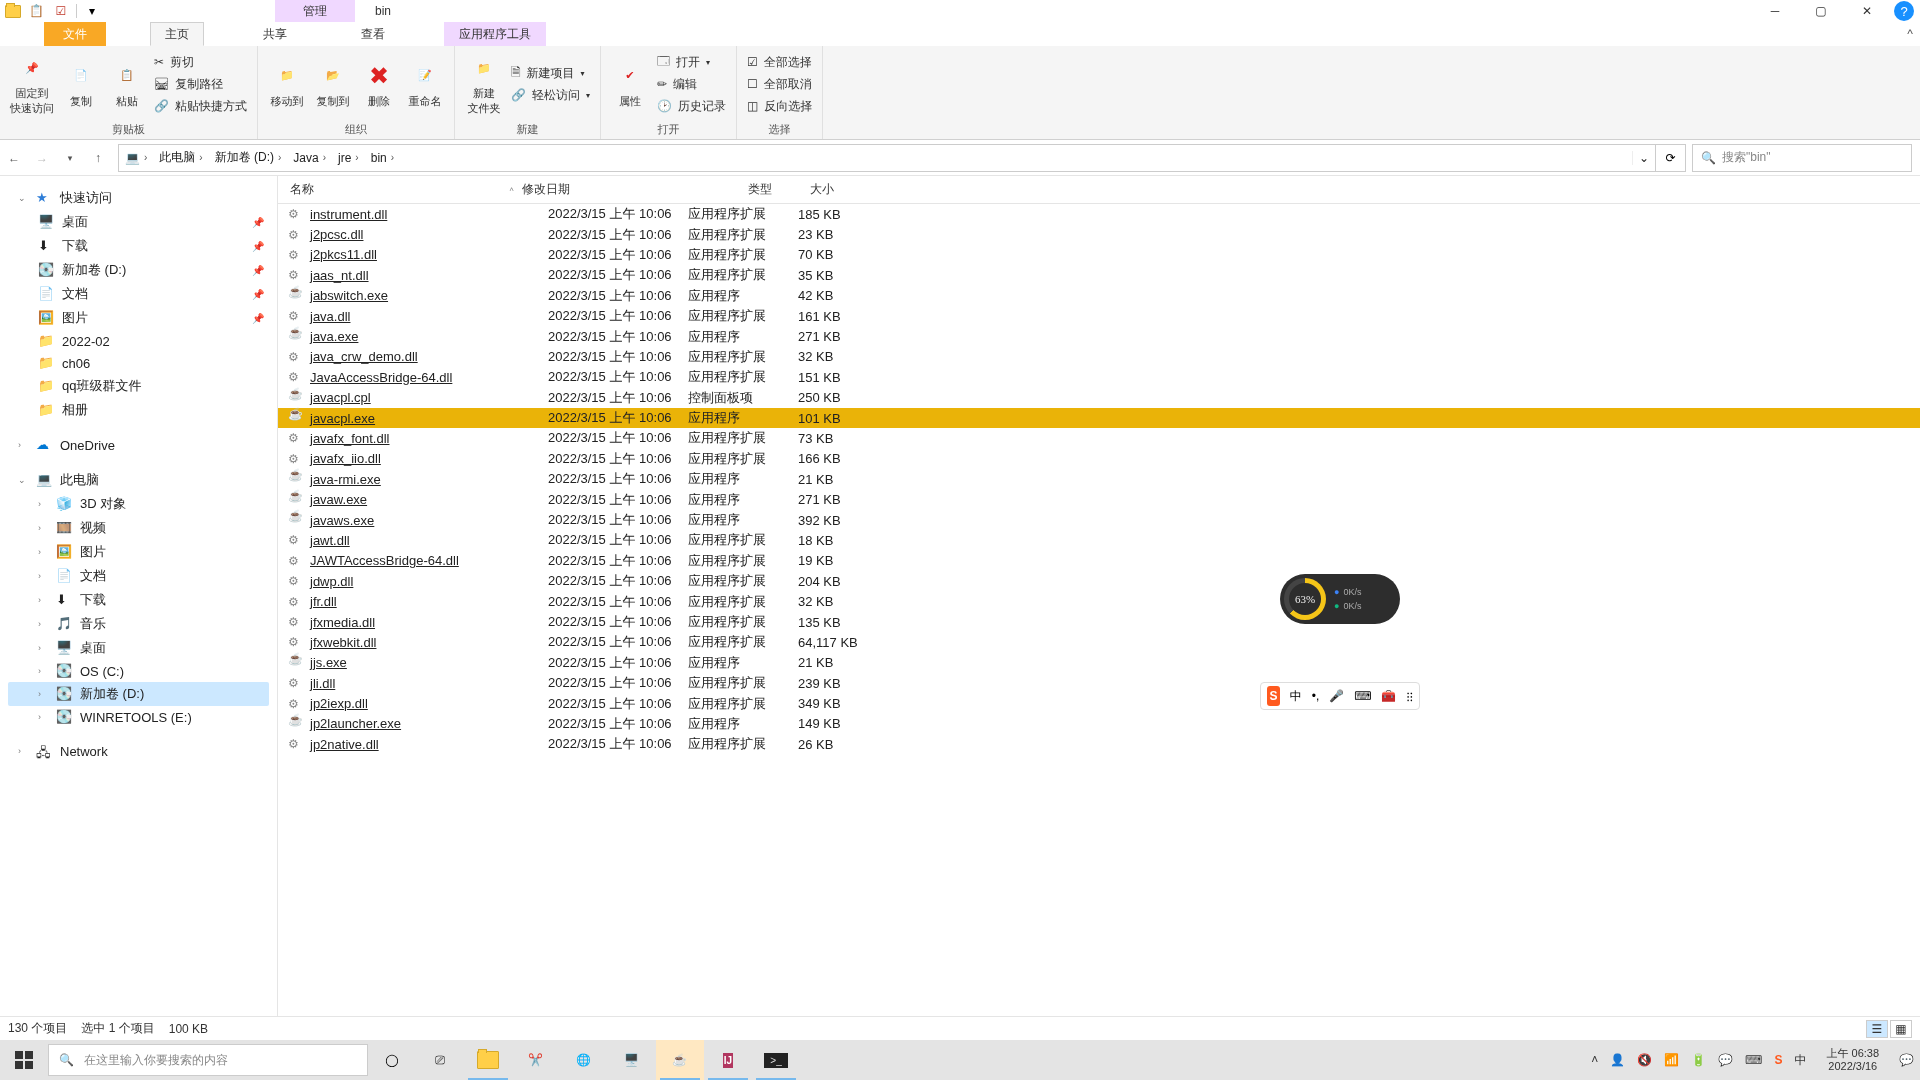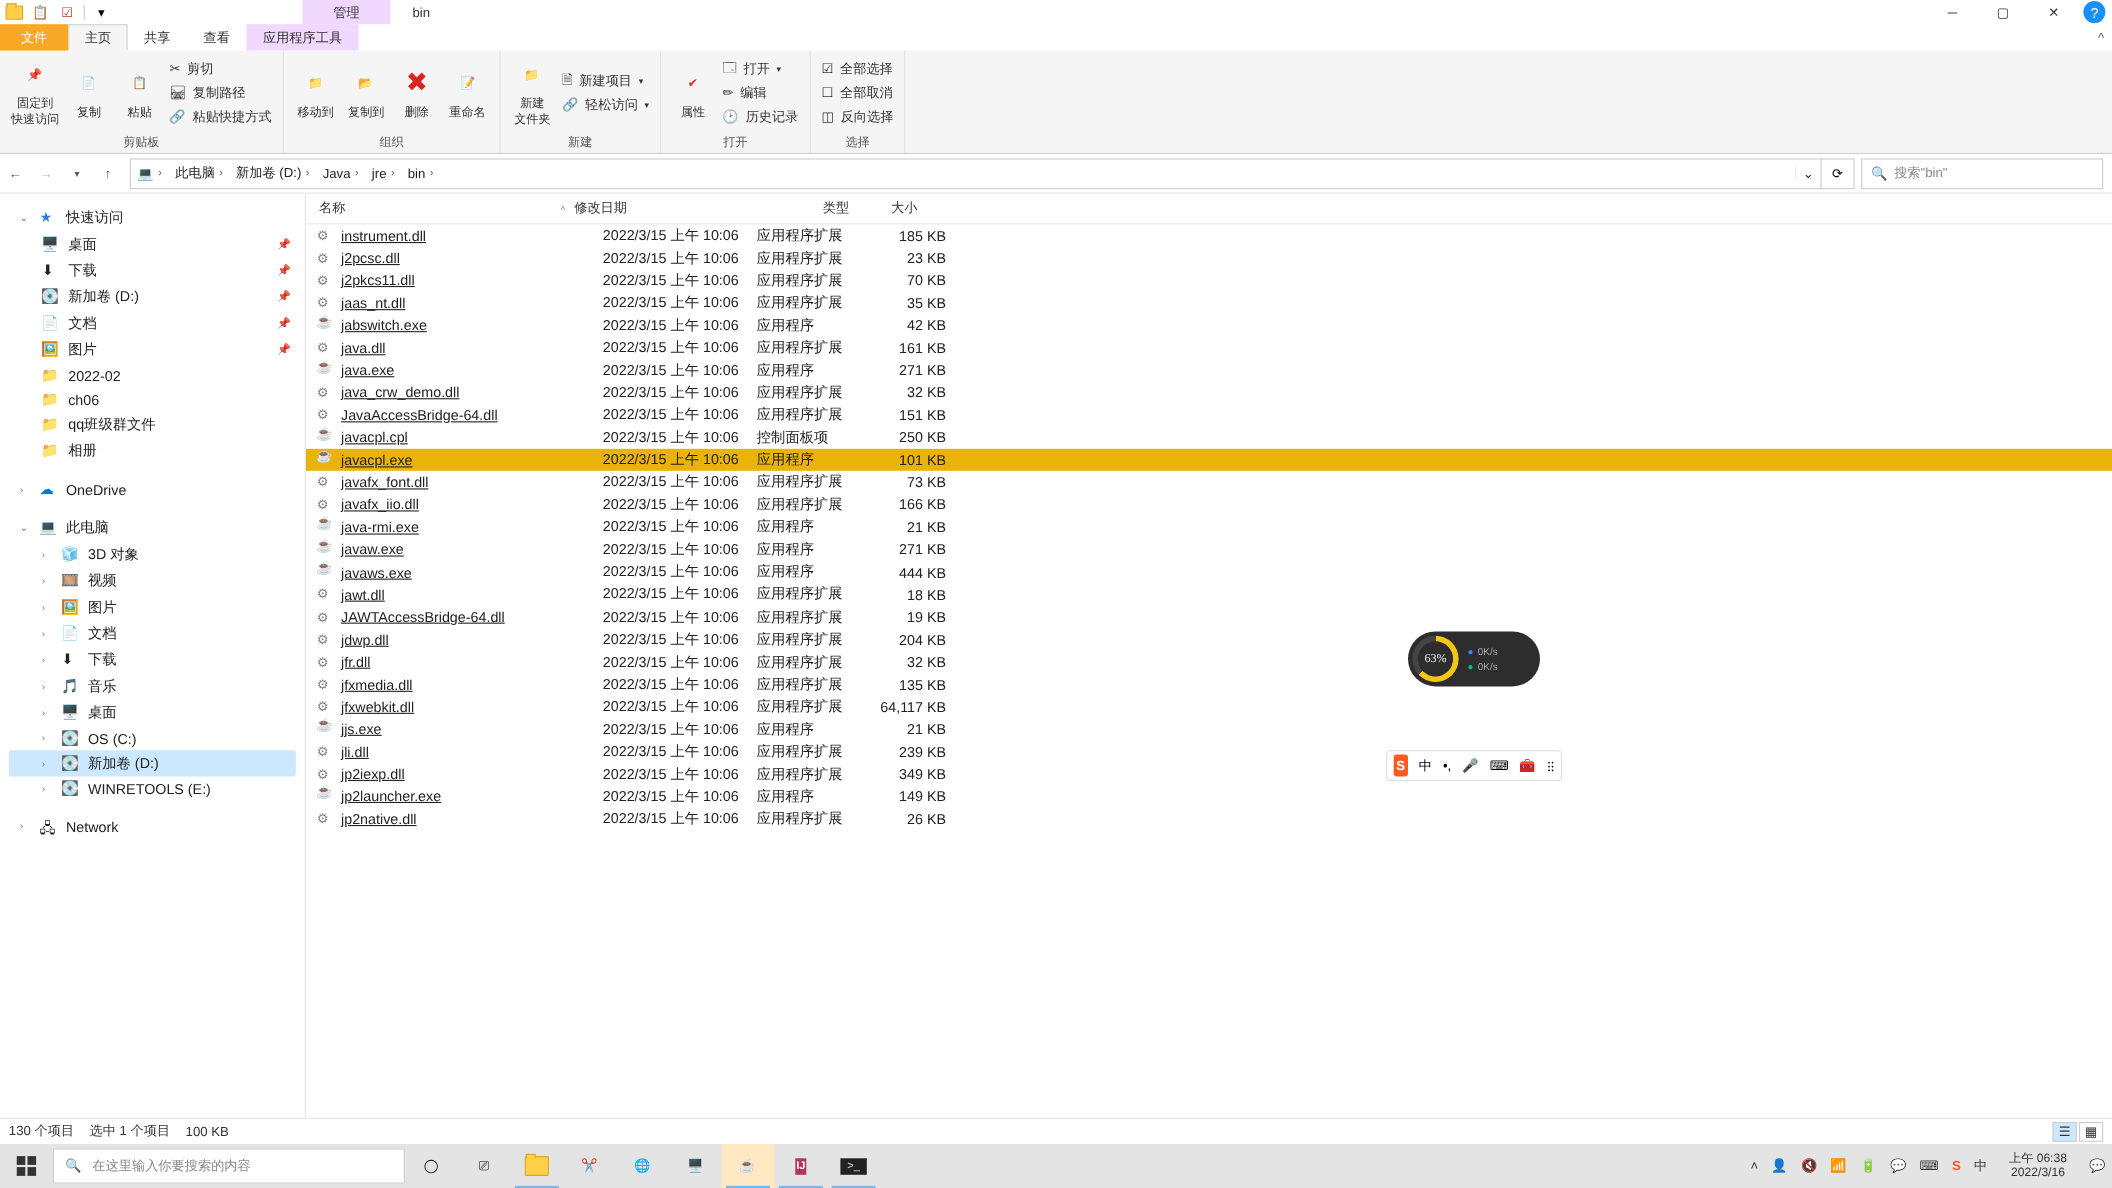--- a/index.html
+++ b/index.html
@@ -11,21 +11,21 @@
   .titlebar .sep { width:0; height:14px; border-left:1px solid #ccc; margin:0 2px;}
   .titlebar .contextual-tab { background:#f0d8ff; padding:0 28px; font-size:12px; color:#333; margin-left:170px; height:22px; display:flex; align-items:center;}
   .titlebar .window-title { padding:0 20px; color:#333;}
   .titlebar .spacer { flex:1;}
   .titlebar .win-controls { display:flex; }
   .titlebar .win-controls div { width:46px; height:22px; display:flex; align-items:center; justify-content:center; color:#333;}
   .help-icon { width:20px; height:20px; border-radius:50%; background:#1890ff; color:#fff; display:flex;align-items:center;justify-content:center; font-size:13px; margin:0 6px 0 4px;}
 
   
   .ribbon-tabs { display:flex; align-items:center; height:24px; background:#fff;}
-  .ribbon-tab { padding:0 14px; height:24px; display:flex; align-items:center; font-size:12px; color:#333; border:1px solid transparent;}
+  .ribbon-tab { padding:0 14px; height:24px; display:flex; align-items:center; font-size:12px; color:#333; border:1px solid transparent;margin-left:44px;}
   .ribbon-tab.file { background:#f9a825; color:#fff; padding:0 18px; }
   .ribbon-tab.active { background:#f5f5f5; border:1px solid #d0d0d0; border-bottom-color:#f5f5f5;}
   .ribbon-tab.contextual { background:#f0d8ff;}
   .ribbon-tabs .spacer { flex:1; }
   .ribbon-collapse { width:20px; display:flex; align-items:center; justify-content:center; color:#555;}
 
   
   .ribbon-body { display:flex; height:94px; background:#f5f5f5; border-bottom:1px solid #d0d0d0;}
   .ribbon-group { display:flex; flex-direction:column; align-items:center; padding:2px 10px 2px 10px; border-right:1px solid #e0e0e0;}
   .ribbon-group .controls { flex:1; display:flex; align-items:center; gap:8px;}
@@ -61,21 +61,21 @@
   .col-type-h { width:110px;text-align:right;}
   .col-size-h { width:70px; text-align:right; padding-right:8px;}
   .hsort { font-size:8px; color:#888; margin-left:auto; margin-right:8px;}
   .file-rows { flex:1; overflow:hidden;}
   .file-row { display:flex; align-items:center; height:20.4px; font-size:13px; color:#222; padding-left:6px;}
   .file-row.selected { background:#eab308;}
   .file-row .ico { width:16px; height:16px; margin-right:6px; margin-left:4px;}
   .col-name { width:238px; padding-left:0;text-decoration:underline;}
   .col-date { width:140px;}
   .col-type { width:110px;}
-  .col-size { width:70px; text-align:right; padding-right:8px;}
+  .col-size { width:70px; text-align:left; padding-right:8px;}
 
   
   .status-bar { height:24px; border-top:1px solid #e5e5e5; display:flex; align-items:center; padding:0 8px; font-size:12px; gap:14px; color:#333;}
   .status-bar .spacer { flex:1;}
   .view-toggle { display:flex; gap:2px;}
   .view-toggle div { width:22px; height:18px; border:1px solid #ccc; display:flex;align-items:center;justify-content:center;}
   .view-toggle .active{ background:#cce8ff;}
 
   
   .taskbar { position:absolute; bottom:0; left:0; right:0; height:40px; background:#e4e4e4; display:flex; align-items:center;}
@@ -552,21 +552,21 @@
           <span class="col-name">javaw.exe</span>
           <span class="col-date">2022/3/15 上午 10:06</span>
           <span class="col-type">应用程序</span>
           <span class="col-size">271 KB</span>
         </div>
         <div class="file-row">
           <span class="ico java-ico"></span>
           <span class="col-name">javaws.exe</span>
           <span class="col-date">2022/3/15 上午 10:06</span>
           <span class="col-type">应用程序</span>
-          <span class="col-size">444 KB</span>
+          <span class="col-size">392 KB</span>
         </div>
         <div class="file-row">
           <span class="ico dll-ico"></span>
           <span class="col-name">jawt.dll</span>
           <span class="col-date">2022/3/15 上午 10:06</span>
           <span class="col-type">应用程序扩展</span>
           <span class="col-size">18 KB</span>
         </div>
         <div class="file-row">
           <span class="ico dll-ico"></span>

